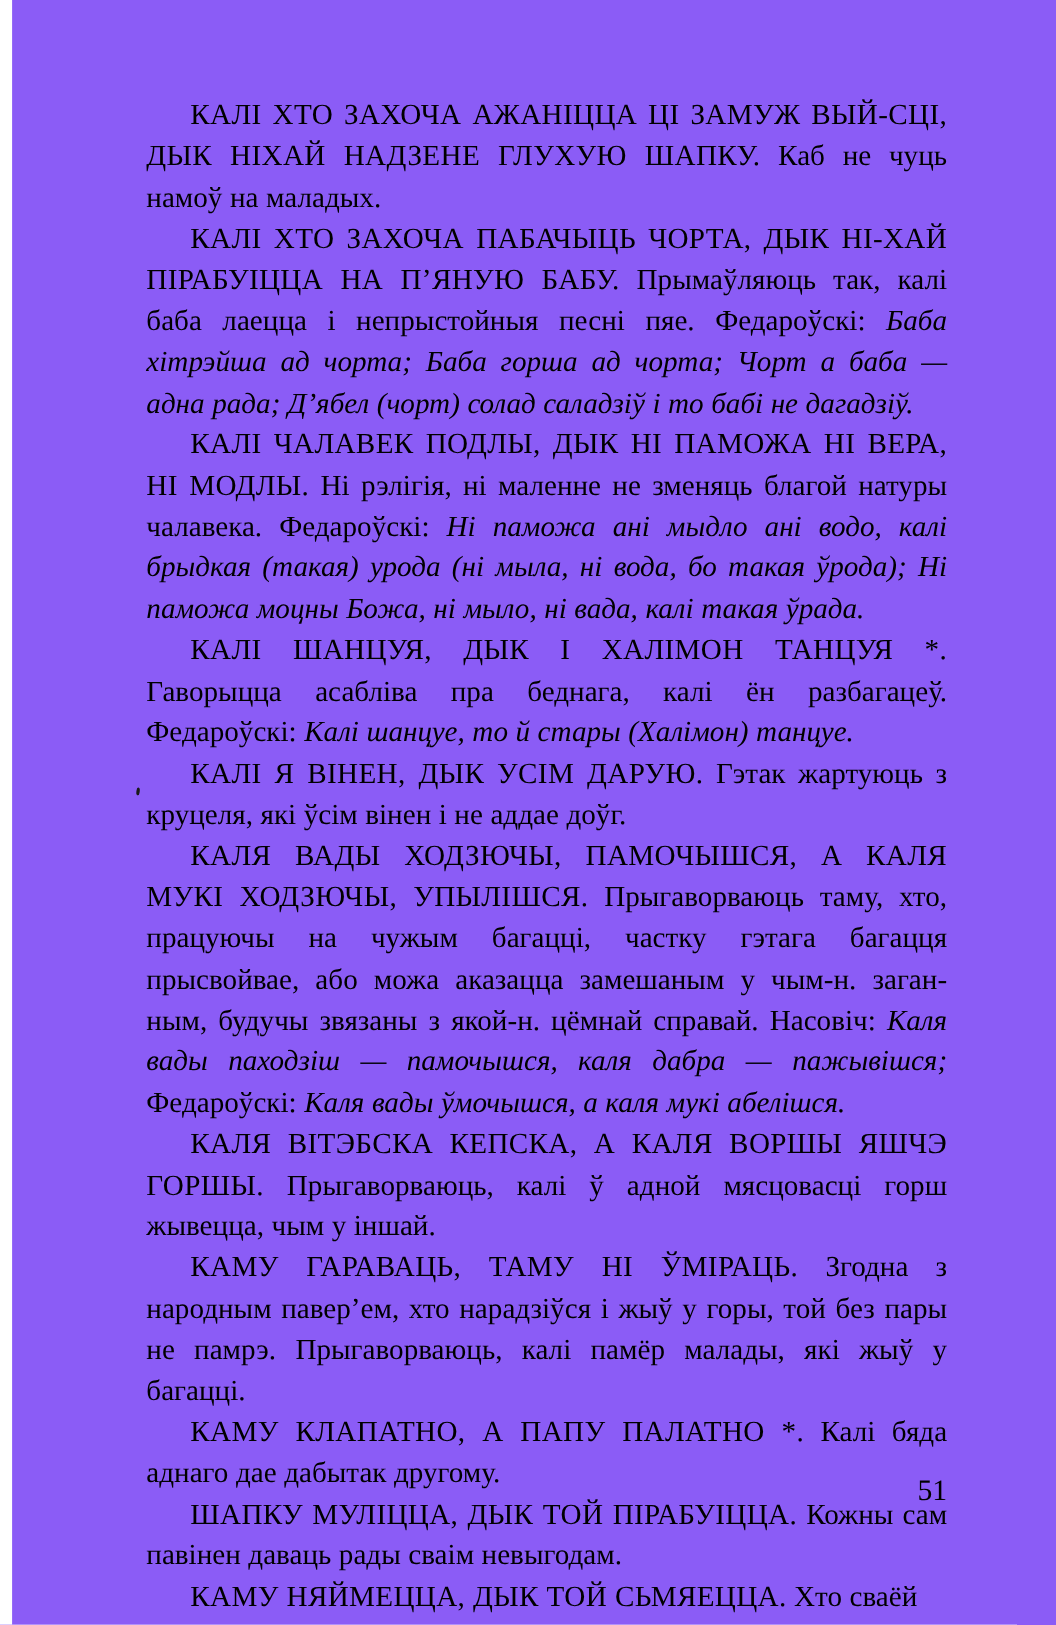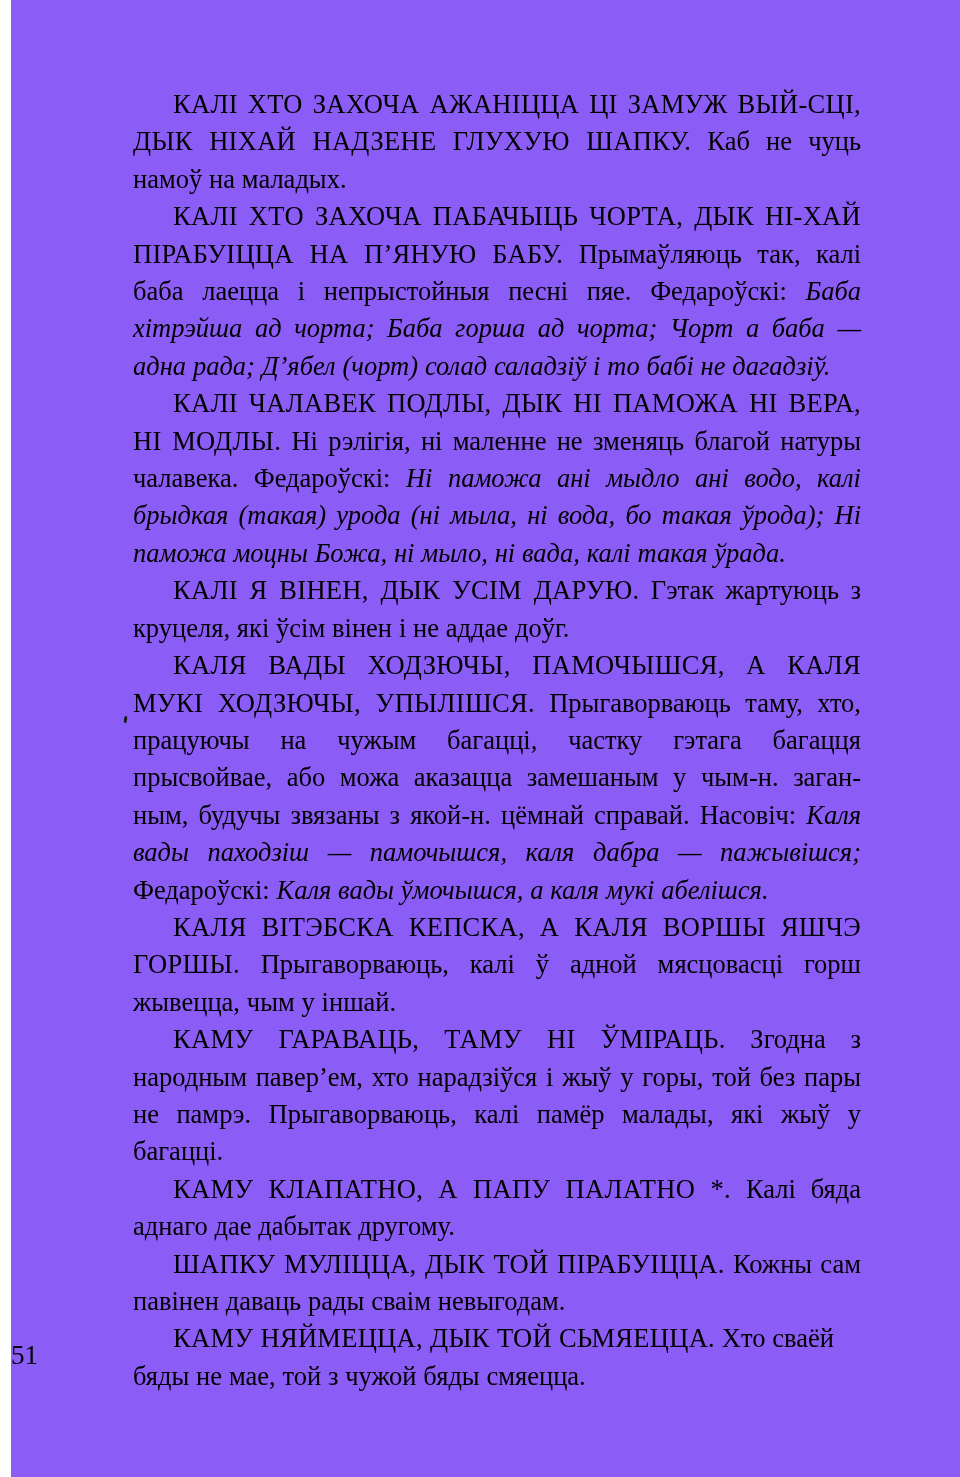--- a/index.html
+++ b/index.html
@@ -64,20 +64,21 @@
     height: 7px;
     background: #1a1a1a;
     border-radius: 40%;
     transform: rotate(8deg);
   }
   #page-number {
     position: absolute;
     left: 0;
     top: 1340px;
     width: 850px;
+    text-align: right;
     font-size: 27px;
     font-family: "Liberation Serif", "DejaVu Serif", serif;
     color: #000000;
   }
 </style>
 </head>
 <body>
 
 <div id="page">
 
@@ -88,20 +89,23 @@
     </p>
 
     <p class="entry">
       <span class="prov">КАЛІ ХТО ЗАХОЧА ПАБАЧЫЦЬ ЧОРТА, ДЫК НІ-ХАЙ ПІРАБУІЦЦА НА П’ЯНУЮ БАБУ.</span><span class="expl"> Прымаўляюць так, калі баба лаецца і непрыстойныя песні пяе. </span><span class="src">Федароўскі:</span><span class="quote"> Баба хітрэйша ад чорта; Баба горша ад чорта; Чорт а баба — адна рада; Д’ябел (чорт) солад саладзіў і то бабі не дагадзіў.</span>
     </p>
 
     <p class="entry">
       <span class="prov">КАЛІ ЧАЛАВЕК ПОДЛЫ, ДЫК НІ ПАМОЖА НІ ВЕРА, НІ МОДЛЫ.</span><span class="expl"> Ні рэлігія, ні маленне не зменяць благой натуры чалавека. </span><span class="src">Федароўскі:</span><span class="quote"> Ні паможа ані мыдло ані водо, калі брыдкая (такая) урода (ні мыла, ні вода, бо такая ўрода); Ні паможа моцны Божа, ні мыло, ні вада, калі такая ўрада.</span>
     </p>
 
+    <p class="entry">
+      <span class="prov">КАЛІ ШАНЦУЯ, ДЫК І ХАЛІМОН ТАНЦУЯ *.</span><span class="expl"> Гаворыцца асабліва пра беднага, калі ён разбагацеў. </span><span class="src">Федароўскі:</span><span class="quote"> Калі шанцуе, то й стары (Халімон) танцуе.</span>
+    </p>
 
     <p class="entry">
       <span class="prov">КАЛІ Я ВІНЕН, ДЫК УСІМ ДАРУЮ.</span><span class="expl"> Гэтак жартуюць з круцеля, які ўсім вінен і не аддае доўг.</span>
     </p>
 
     <p class="entry">
       <span class="prov">КАЛЯ ВАДЫ ХОДЗЮЧЫ, ПАМОЧЫШСЯ, А КАЛЯ МУКІ ХОДЗЮЧЫ, УПЫЛІШСЯ.</span><span class="expl"> Прыгаворваюць таму, хто, працуючы на чужым багацці, частку гэтага багацця прысвойвае, або можа аказацца замешаным у чым-н. заган-ным, будучы звязаны з якой-н. цёмнай справай. </span><span class="src">Насовіч:</span><span class="quote"> Каля вады паходзіш — памочышся, каля дабра — пажывішся;</span>
       <span class="src">Федароўскі:</span><span class="quote"> Каля вады ўмочышся, а каля мукі абелішся.</span>
     </p>
 

